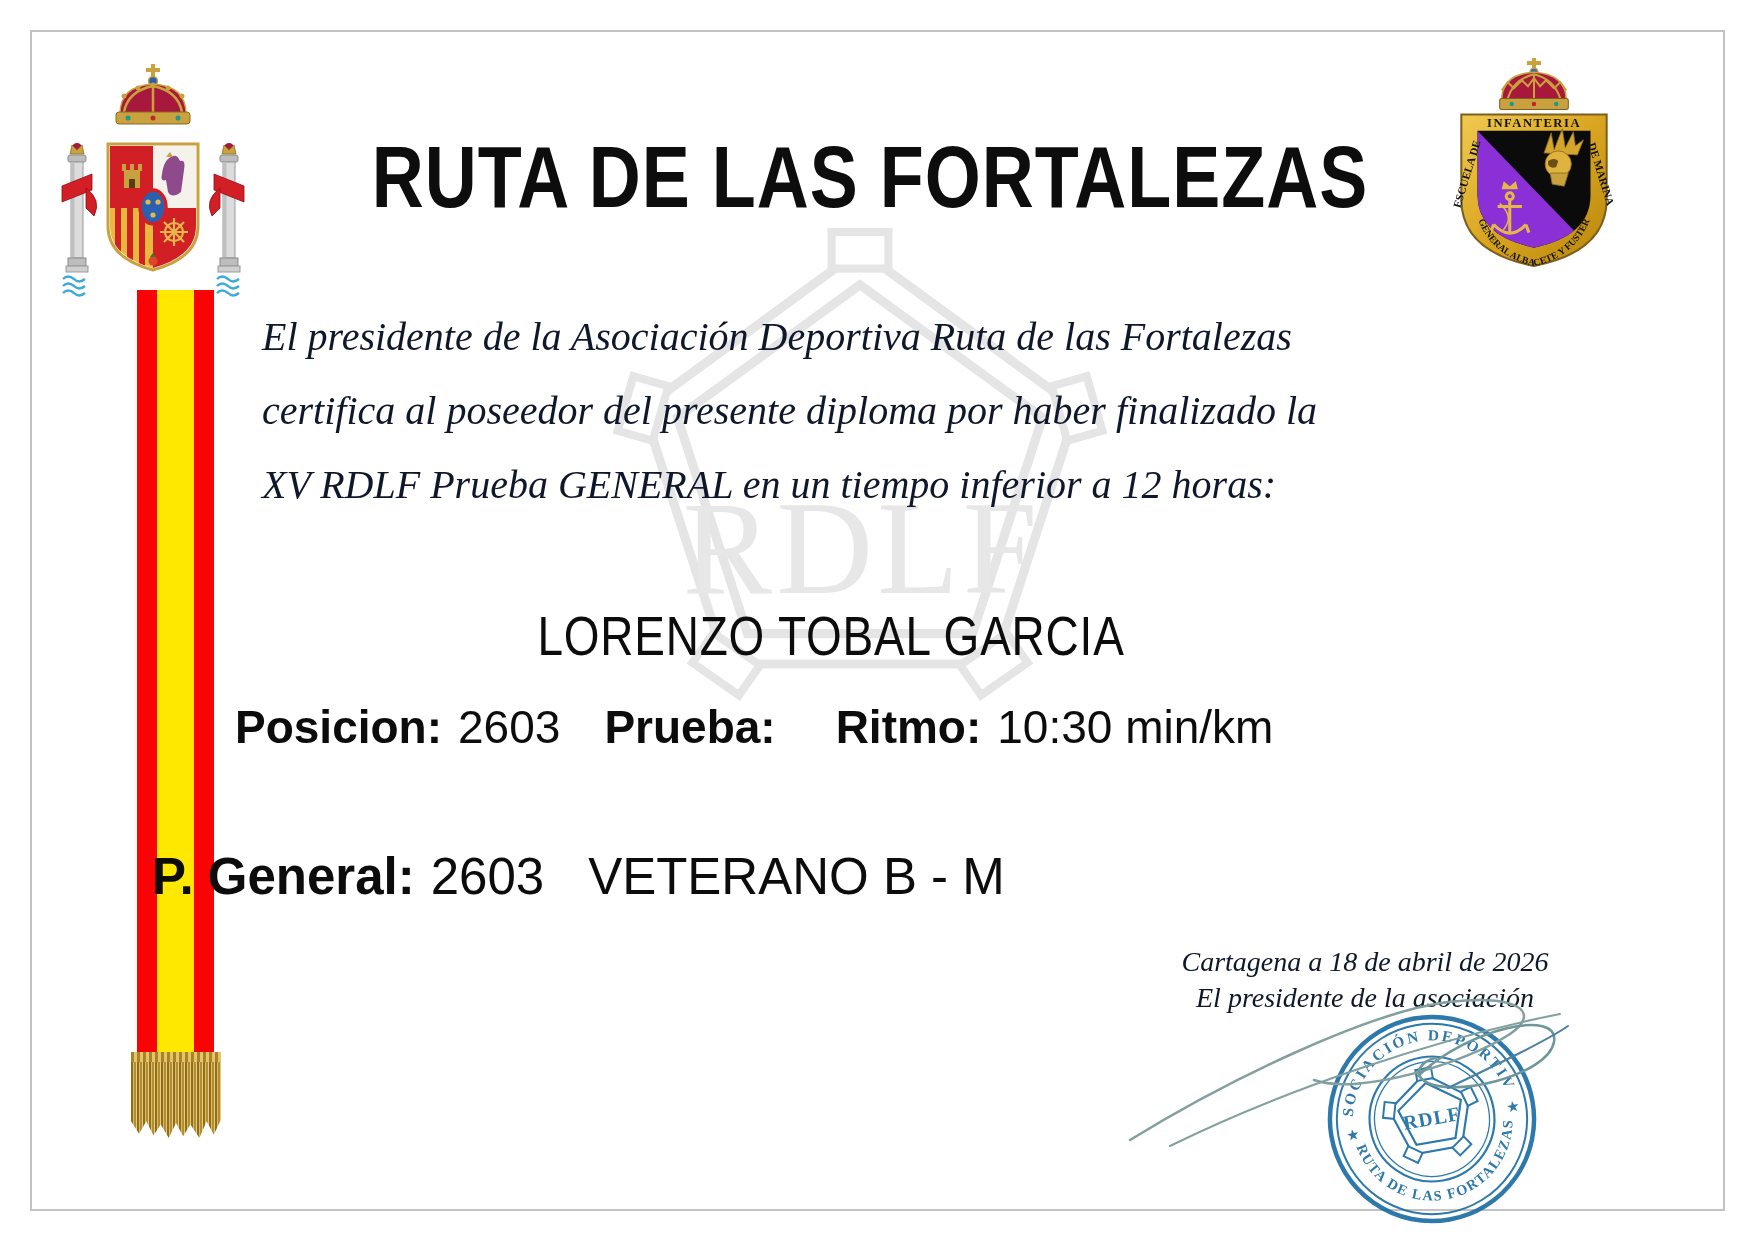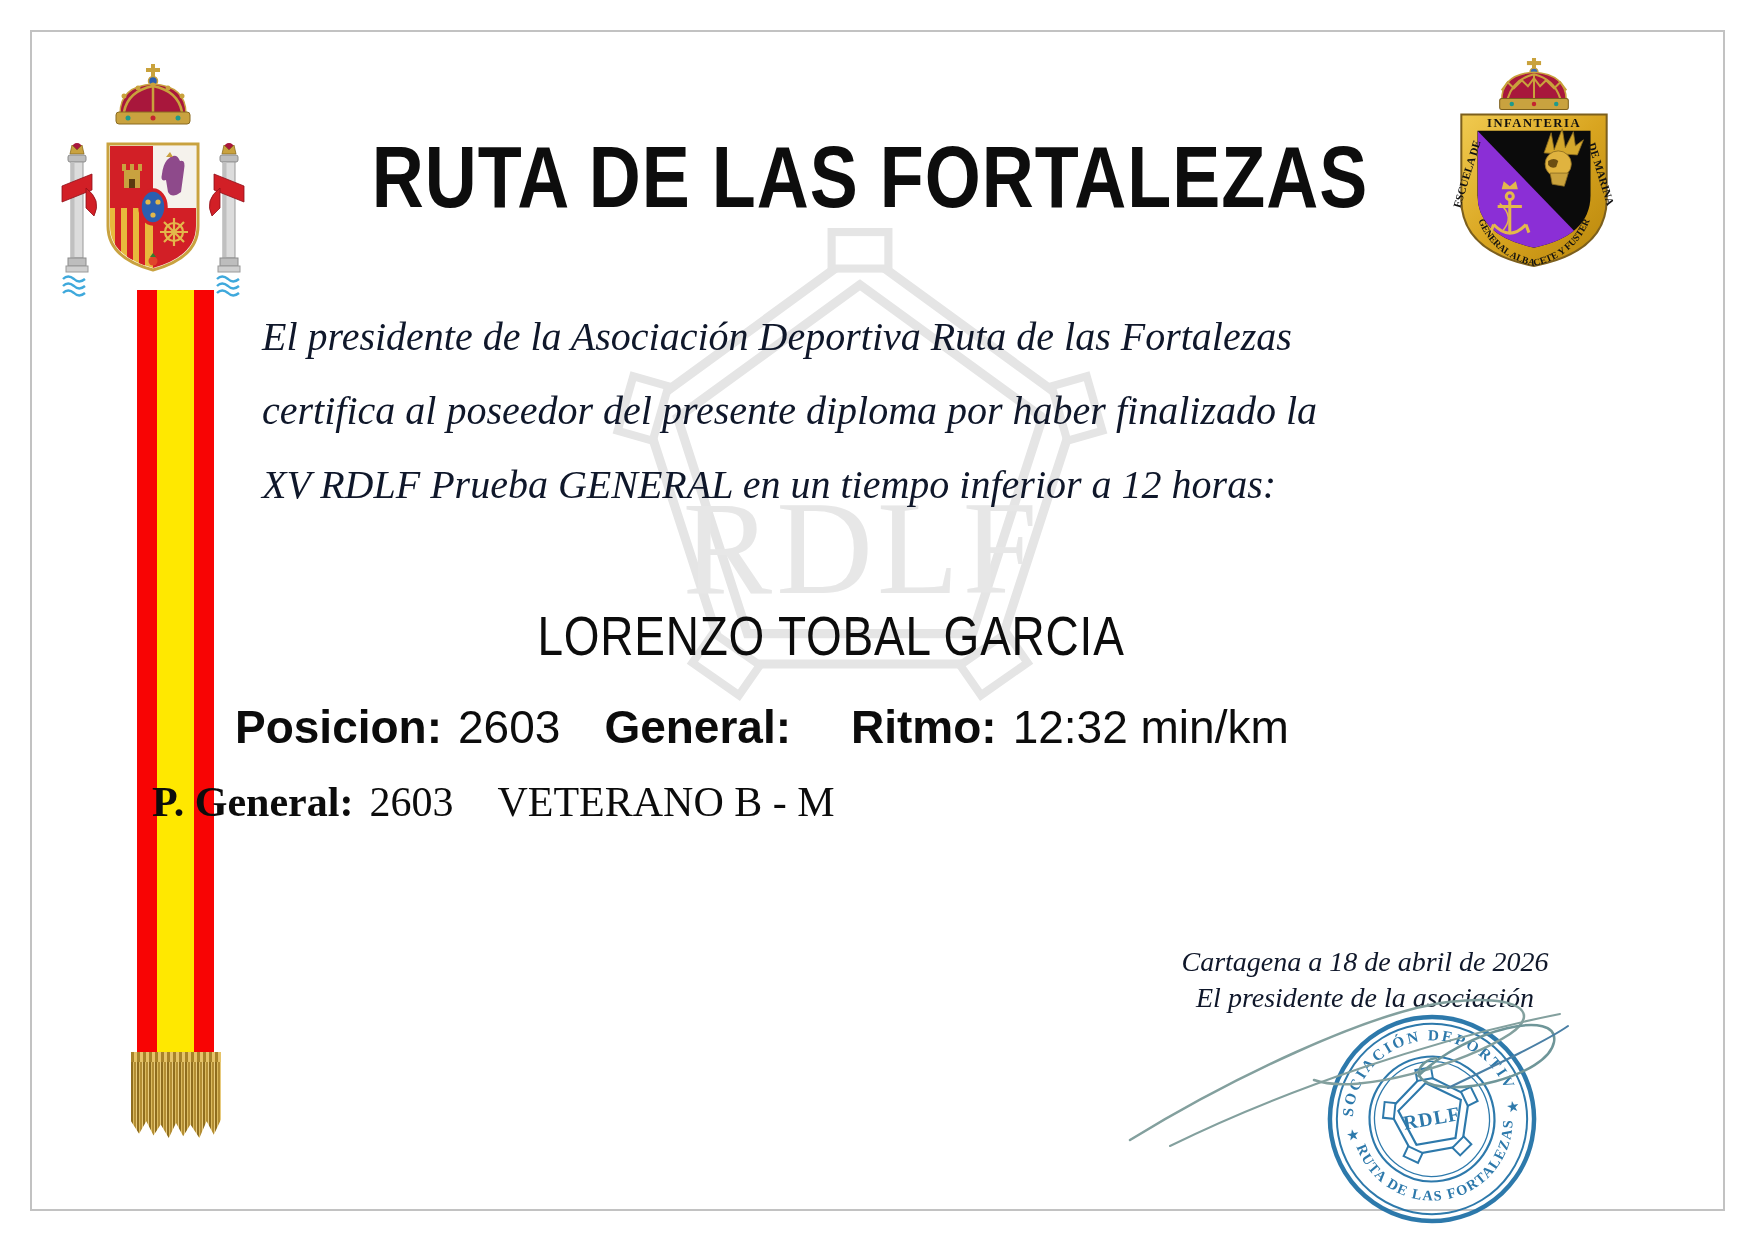--- a/index.html
+++ b/index.html
@@ -15,21 +15,21 @@
   
   .hand{font-family:cursive, serif;font-style:italic;color:#0f172a;}
   .body-par{left:262px;top:300px;width:1230px;font-size:40px;line-height:74px;z-index:4;}
   
   .name-wrap{left:276px;top:603px;width:1110px;text-align:center;z-index:4;}
   .name{display:inline-block;font-size:56px;letter-spacing:1px;transform:scaleX(0.82);
         transform-origin:center;white-space:nowrap;font-weight:400;}
   
   .row{display:flex;align-items:flex-start;white-space:nowrap;z-index:4;}
   .row1{left:235px;top:700px;font-size:46px;}
-  .row2{left:152px;top:778px;font-size:42px;font-family:Liberation Serif, serif;}
+  .row2{left:152px;top:847px;font-size:51px;}
   .lbl{font-weight:700;margin-right:16px;}
   .val{font-weight:400;}
   .grp{margin-right:44px;display:flex;align-items:baseline;}
   
   .footer-block{left:1180px;top:944px;width:370px;text-align:center;font-size:28px;
         line-height:36px;z-index:4;font-family:Liberation Serif, serif;}
   
   .flag{left:137px;top:290px;width:77px;height:764px;z-index:2;
         background:linear-gradient(90deg,#f80404 0 26%,#ffe800 26% 74%,#f80404 74% 100%);}
   .fringe{left:131px;top:1054px;width:90px;height:84px;z-index:2;
@@ -230,25 +230,25 @@
   <div class="abs name-wrap">
     <span class="name">LORENZO TOBAL GARCIA</span>
   </div>
 
   <div class="abs row row1">
     <span class="grp">
       <span class="lbl">Posicion:</span>
       <span class="val">2603</span>
     </span>
     <span class="grp">
-      <span class="lbl">General:</span>
+      <span class="lbl">Prueba:</span>
     </span>
     <span class="grp">
       <span class="lbl">Ritmo:</span>
-      <span class="val">12:32 min/km</span>
+      <span class="val">10:30 min/km</span>
     </span>
   </div>
 
   <div class="abs row row2">
     <span class="grp">
       <span class="lbl">P. General:</span>
       <span class="val">2603</span>
     </span>
     <span class="grp">
       <span class="val">VETERANO B - M</span>

